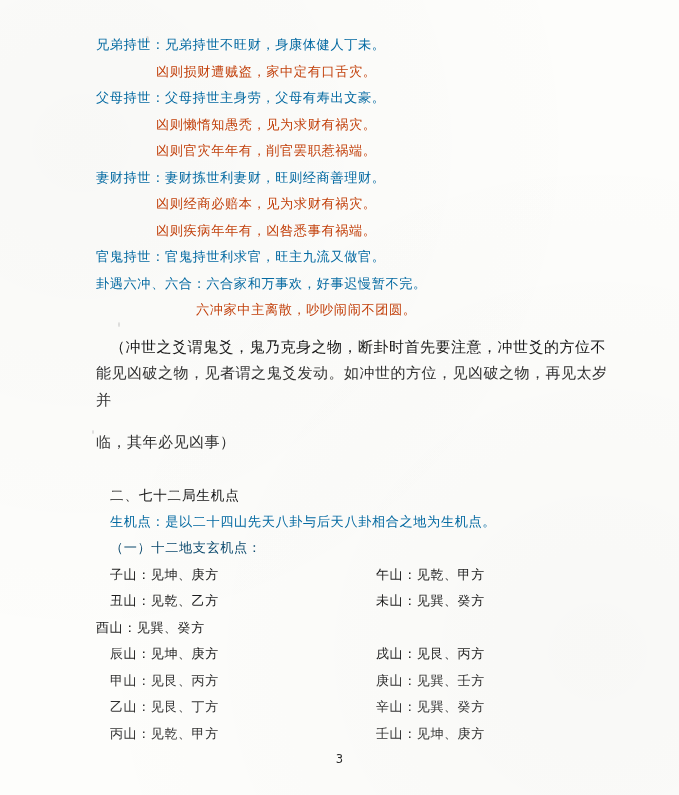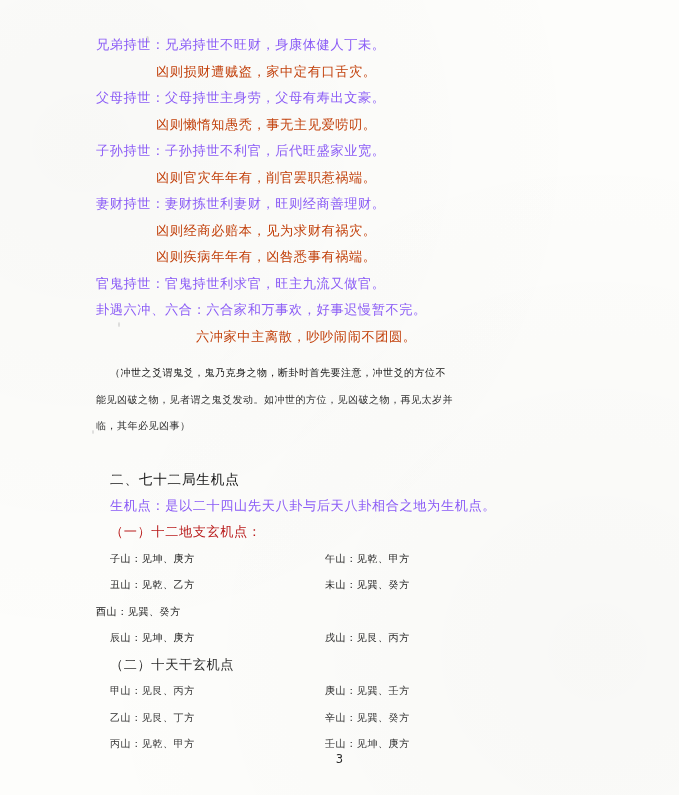--- a/index.html
+++ b/index.html
@@ -36,59 +36,60 @@
     position: absolute;
     left: 96px;
     top: 32px;
     width: 520px;
   }
   .ln {
     font-size: 13.2px;
     line-height: 26.5px;
     letter-spacing: 0.6px;
     white-space: pre;
-    color: #8b5cf6;
+    color: #0369a1;
   }
   .ln.soft { color: #c2410c; }
   .indent1 { padding-left: 0px; }
   .indent2 { padding-left: 60px; }
   .indent3 { padding-left: 100px; }
   .para {
-    font-size: 10px;
+    font-size: 15px;
     line-height: 26.5px;
     letter-spacing: 0.5px;
     color: #171717;
   }
   .hang {
     text-indent: 0;
   }
   .gap-sm { height: 10px; }
   .gap-lg { height: 26px; }
   .section-title {
     font-size: 13.6px;
     line-height: 27px;
     letter-spacing: 0.8px;
     padding-left: 14px;
     color: #121212;
   }
   .two-col {
     display: flex;
-    font-size: 10px;
+    font-size: 13px;
     line-height: 26.5px;
     letter-spacing: 0.6px;
     color: #1d1d1d;
+    justify-content: space-between;
   }
   .two-col .c1 { width: 215px; padding-left: 14px; }
   .two-col .c2 { width: 240px; }
   .sub-head {
     font-size: 13.2px;
     line-height: 26.5px;
     letter-spacing: 0.6px;
     padding-left: 14px;
-    color: #b91c1c;
+    color: #0c4a6e;
   }
   .dim1 { color: #303030; }
   .page-num {
     position: absolute;
     left: 0;
     right: 0;
     top: 752px;
     text-align: center;
     font-size: 11.5px;
     color: #2a2a2a;
@@ -107,35 +108,34 @@
 
   <span class="speck" style="left:146px; top:36px; width:3px; height:7px;"></span>
   <span class="speck" style="left:118px; top:322px; width:2px; height:5px;"></span>
   <span class="speck" style="left:92px; top:430px; width:2px; height:4px;"></span>
 
   <div class="body-col">
 
     <div class="ln indent1">兄弟持世：兄弟持世不旺财，身康体健人丁未。</div>
     <div class="ln indent2 soft">凶则损财遭贼盗，家中定有口舌灾。</div>
     <div class="ln indent1">父母持世：父母持世主身劳，父母有寿出文豪。</div>
-    <div class="ln indent2 soft">凶则懒惰知愚秃，事无主见爱唠叨。</div>
-    <div class="ln indent1">子孙持世：子孙持世不利官，后代旺盛家业宽。</div>
+    <div class="ln indent2 soft">凶则懒惰知愚秃，见为求财有祸灾。</div>
     <div class="ln indent2 soft">凶则官灾年年有，削官罢职惹祸端。</div>
     <div class="ln indent1">妻财持世：妻财拣世利妻财，旺则经商善理财。</div>
     <div class="ln indent2 soft">凶则经商必赔本，见为求财有祸灾。</div>
     <div class="ln indent2 soft">凶则疾病年年有，凶咎悉事有祸端。</div>
     <div class="ln indent1">官鬼持世：官鬼持世利求官，旺主九流又做官。</div>
     <div class="ln indent1">卦遇六冲、六合：六合家和万事欢，好事迟慢暂不完。</div>
     <div class="ln indent3 soft">六冲家中主离散，吵吵闹闹不团圆。</div>
 
     <div class="gap-sm"></div>
 
     <div class="para hang" style="padding-left:14px;">（冲世之爻谓鬼爻，鬼乃克身之物，断卦时首先要注意，冲世爻的方位不</div>
     <div class="para hang dim1" style="padding-left:0px;">能见凶破之物，见者谓之鬼爻发动。如冲世的方位，见凶破之物，再见太岁并</div>
-    <div class="para hang dim1" style="padding-left:0px;">临，其年必见凶事）</div>
+    <div class="para hang dim1" style="padding-left:0px;margin-top:16px;">临，其年必见凶事）</div>
 
     <div class="gap-lg"></div>
 
     <div class="section-title">二、七十二局生机点</div>
     <div class="ln" style="padding-left:14px;">生机点：是以二十四山先天八卦与后天八卦相合之地为生机点。</div>
 
     <div class="sub-head">（一）十二地支玄机点：</div>
     <div class="two-col">
       <div class="c1">子山：见坤、庚方</div>
       <div class="c2">午山：见乾、甲方</div>
@@ -145,21 +145,20 @@
       <div class="c2">未山：见巽、癸方</div>
     </div>
     <div class="two-col">
       <div class="c2">酉山：见巽、癸方</div>
     </div>
     <div class="two-col">
       <div class="c1">辰山：见坤、庚方</div>
       <div class="c2">戌山：见艮、丙方</div>
     </div>
 
-    <div class="sub-head dim1">（二）十天干玄机点</div>
     <div class="two-col dim1">
       <div class="c1">甲山：见艮、丙方</div>
       <div class="c2">庚山：见巽、壬方</div>
     </div>
     <div class="two-col dim1">
       <div class="c1">乙山：见艮、丁方</div>
       <div class="c2">辛山：见巽、癸方</div>
     </div>
     <div class="two-col dim1">
       <div class="c1">丙山：见乾、甲方</div>

